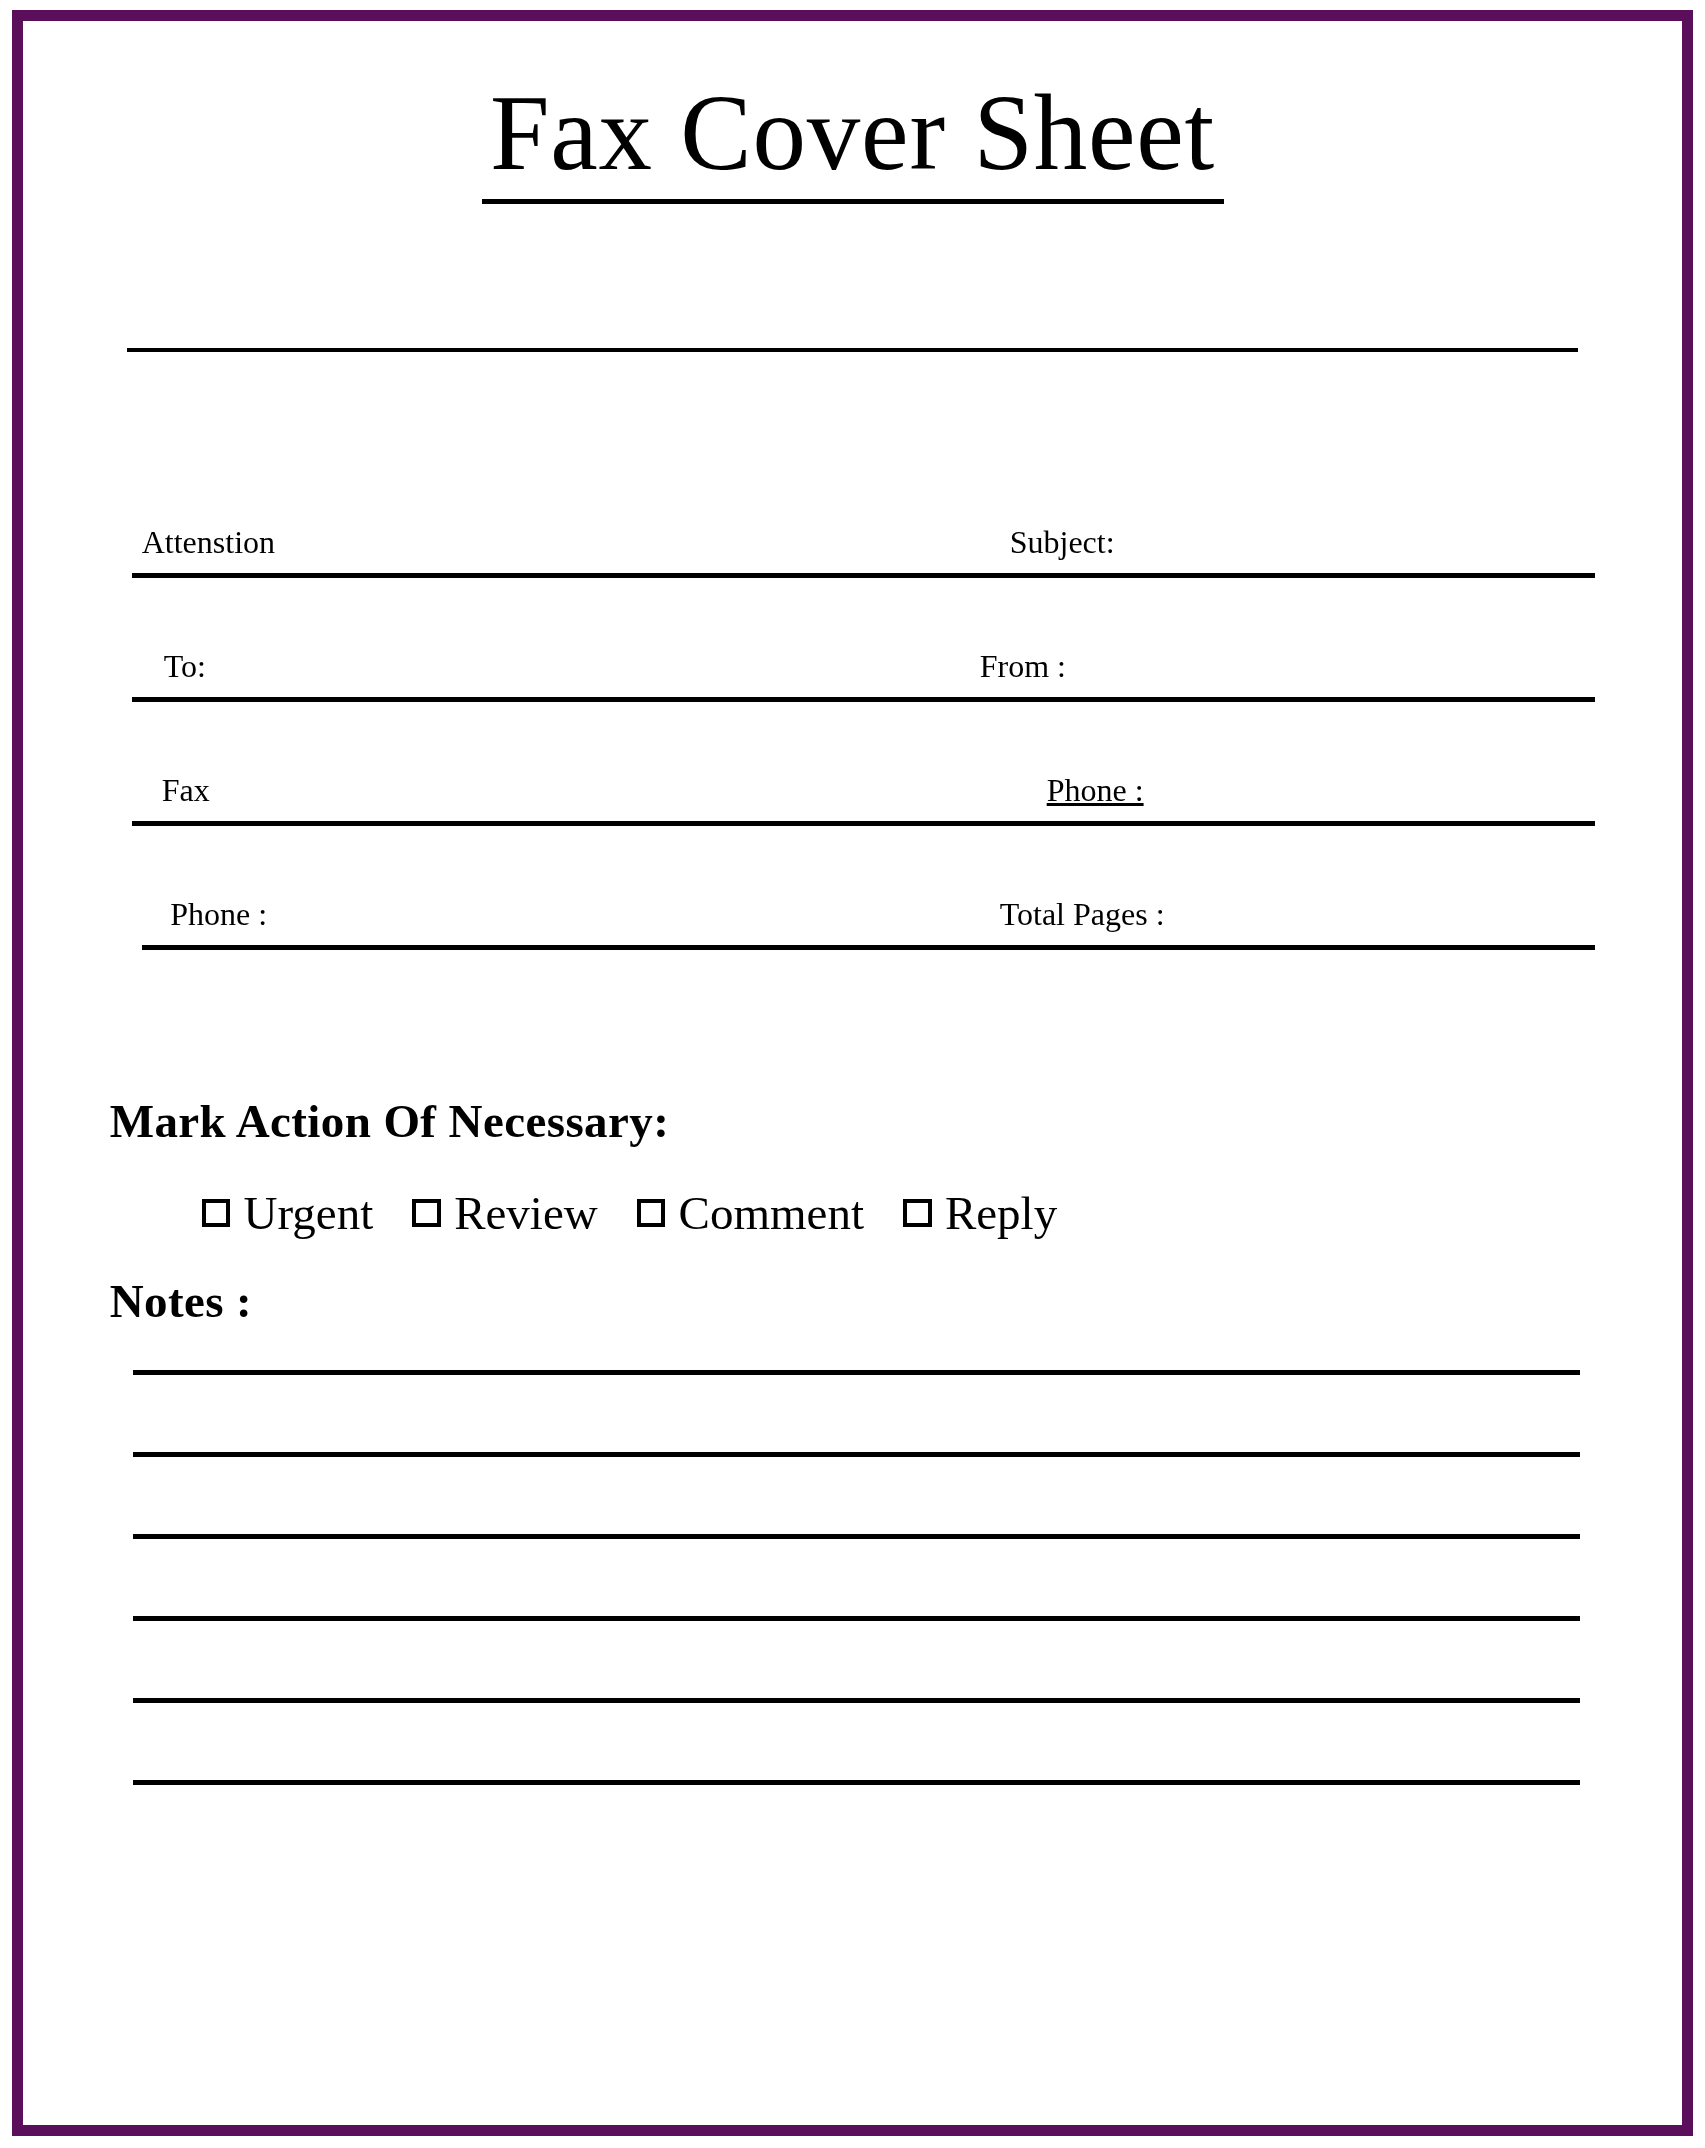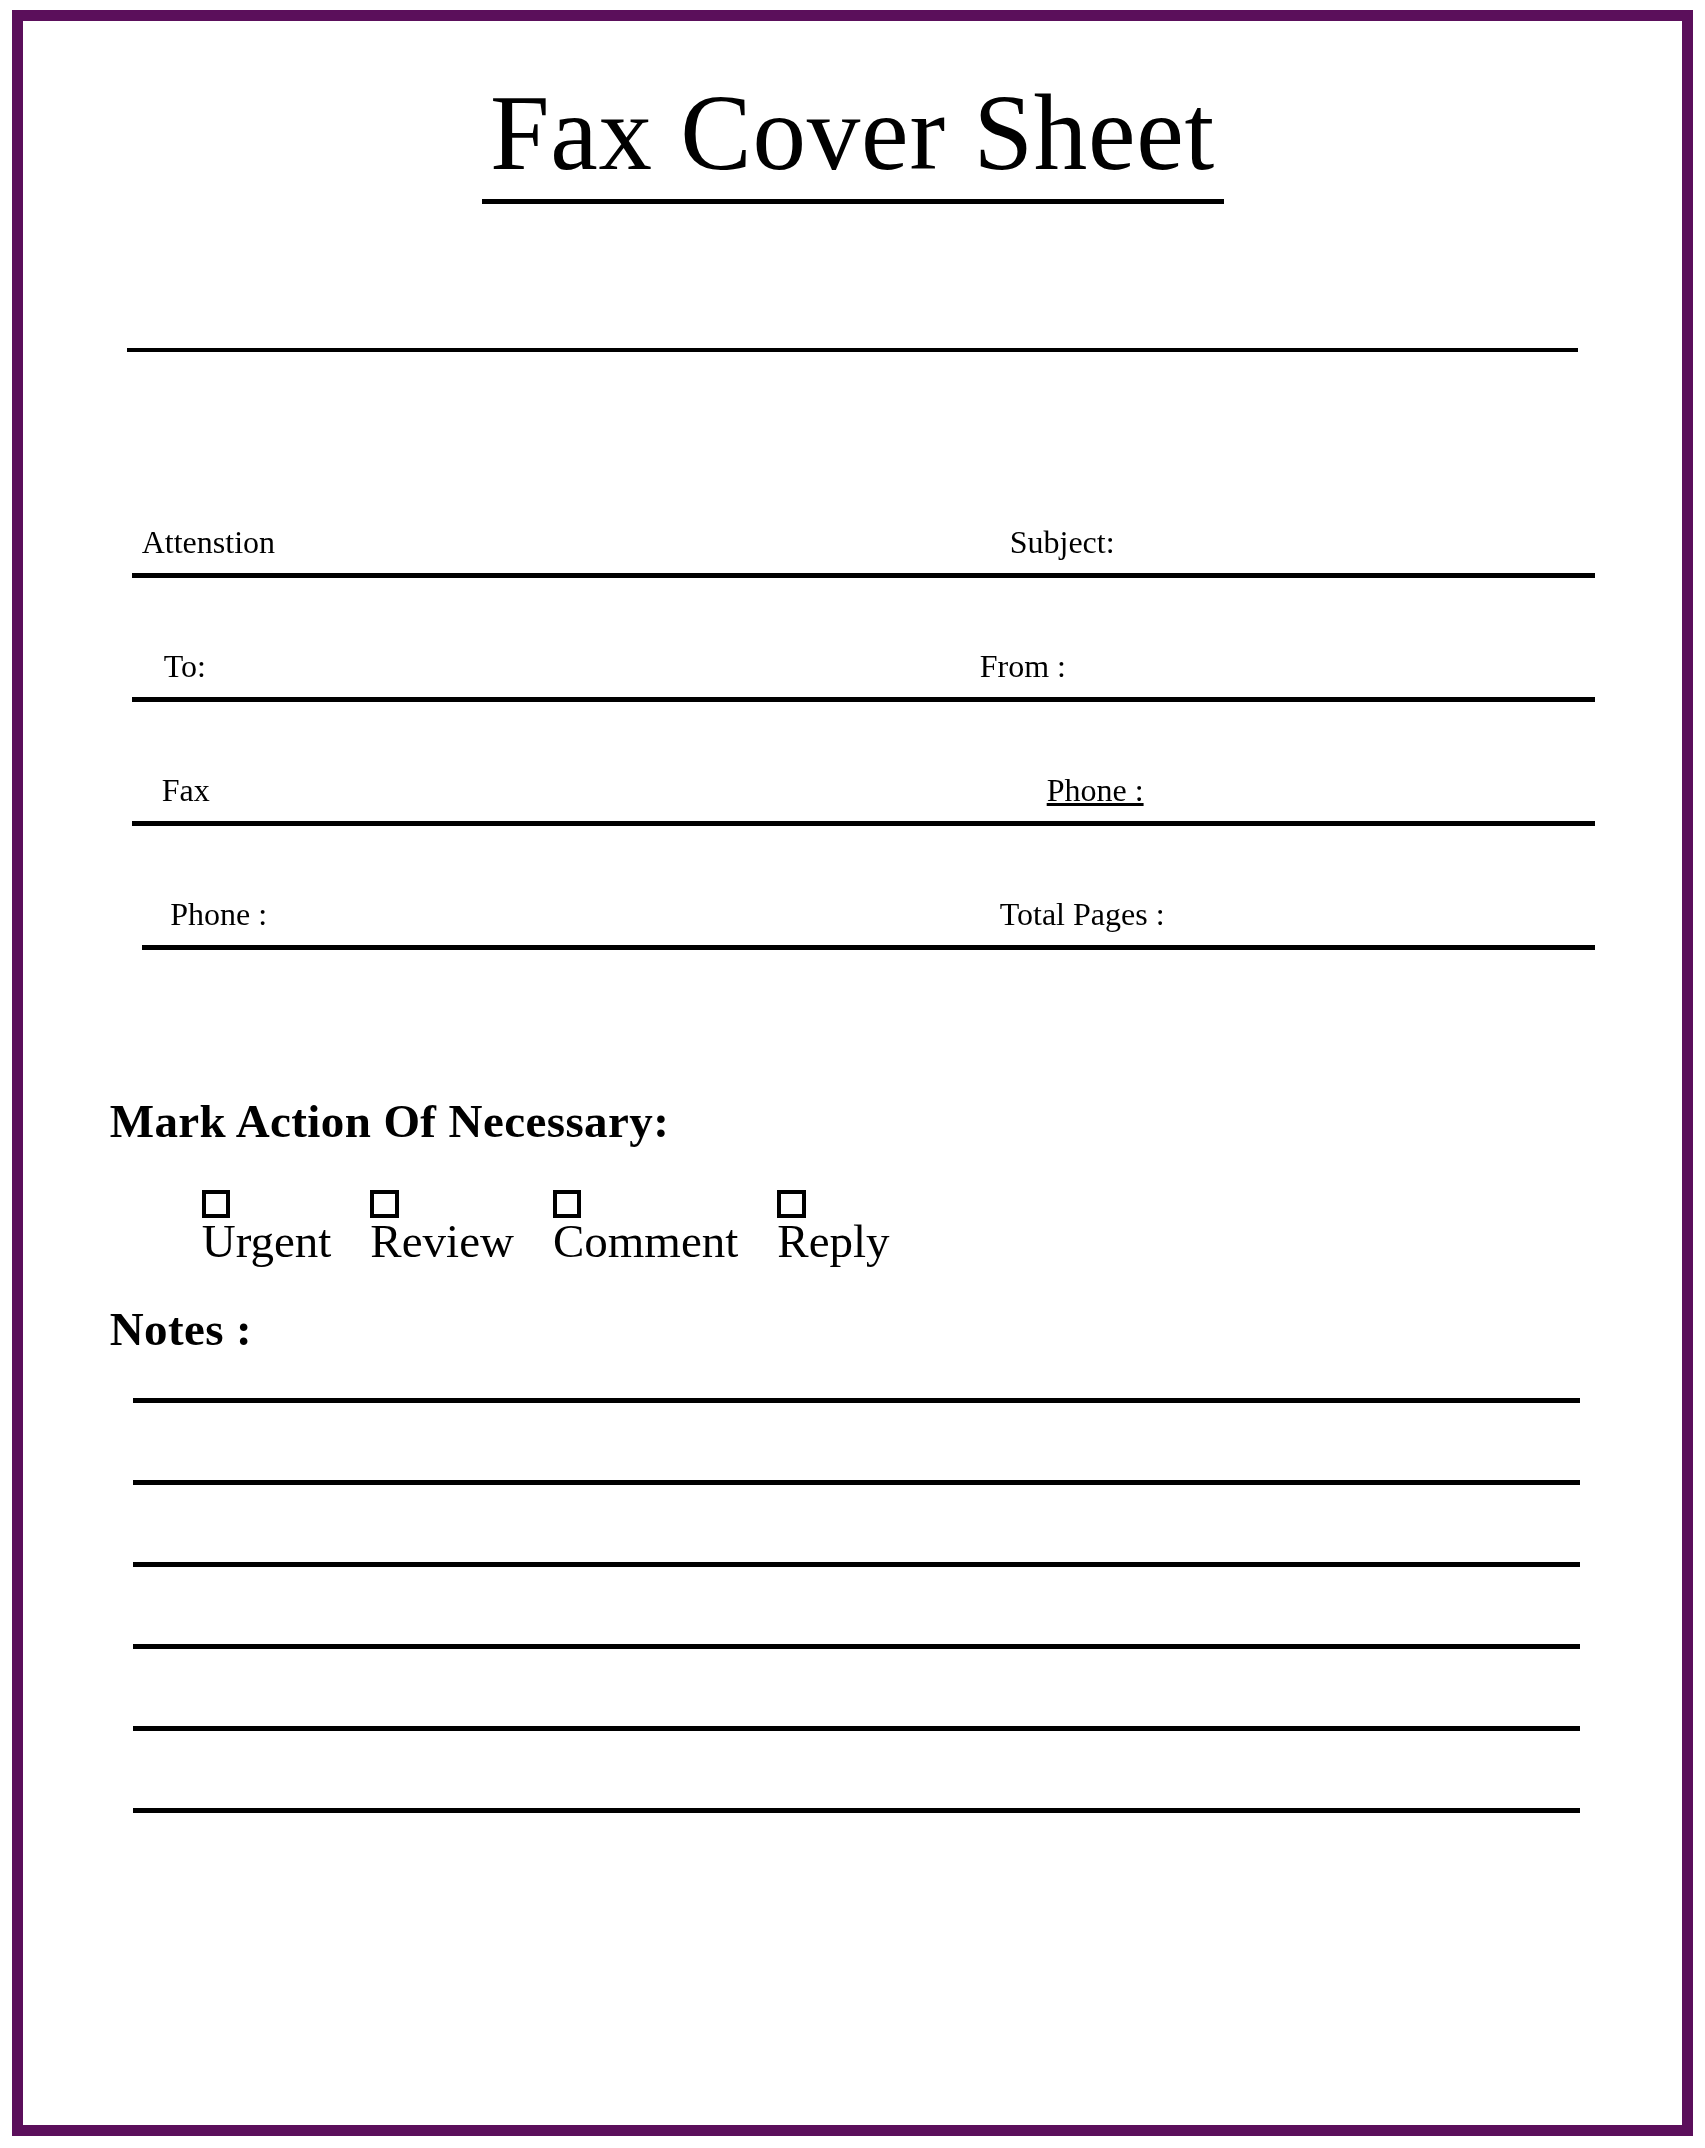--- a/index.html
+++ b/index.html
@@ -113,23 +113,22 @@
   }
 
   .checkbox-row {
     margin-top: 42px;
     margin-left: 92px;
     display: flex;
     align-items: center;
   }
   .cb-item {
     display: flex;
-    align-items: flex-start;
+    align-items: center;
     margin-right: 39px;
-    flex-direction: column;
   }
   .cb-box {
     width: 28.5px;
     height: 28.5px;
     border: 4.2px solid #000;
     box-sizing: border-box;
     margin-right: 13.4px;
     background: #fff;
   }
   .cb-label {

